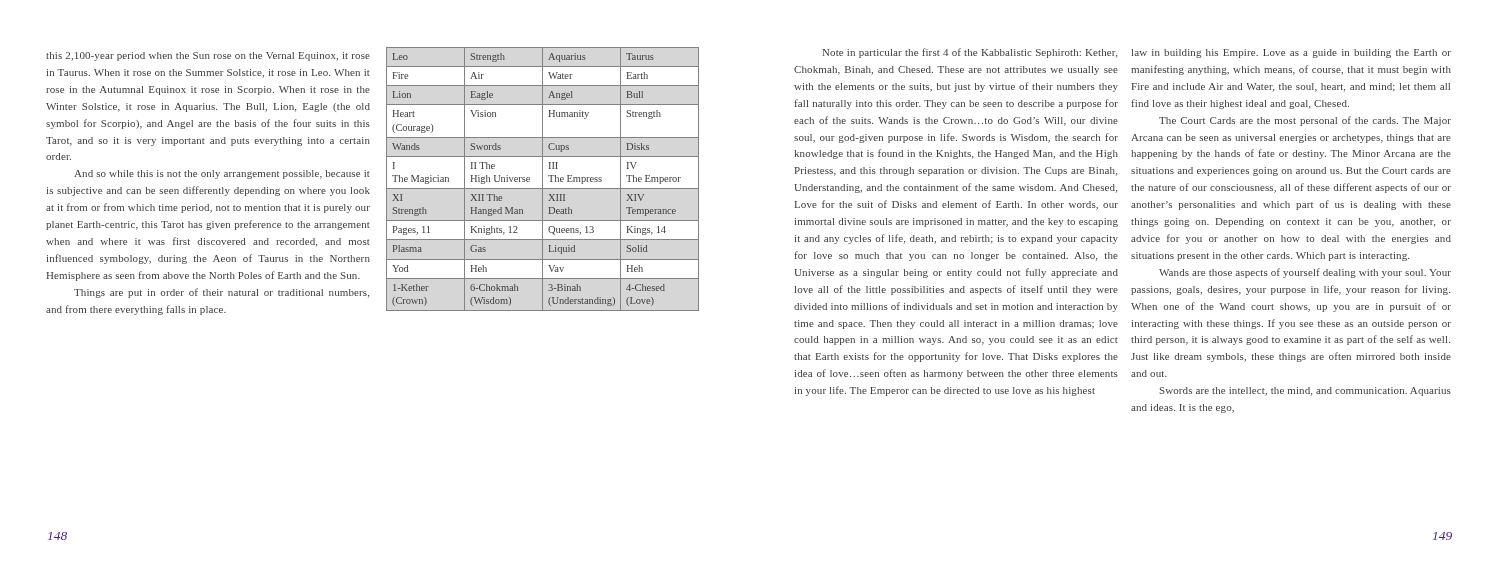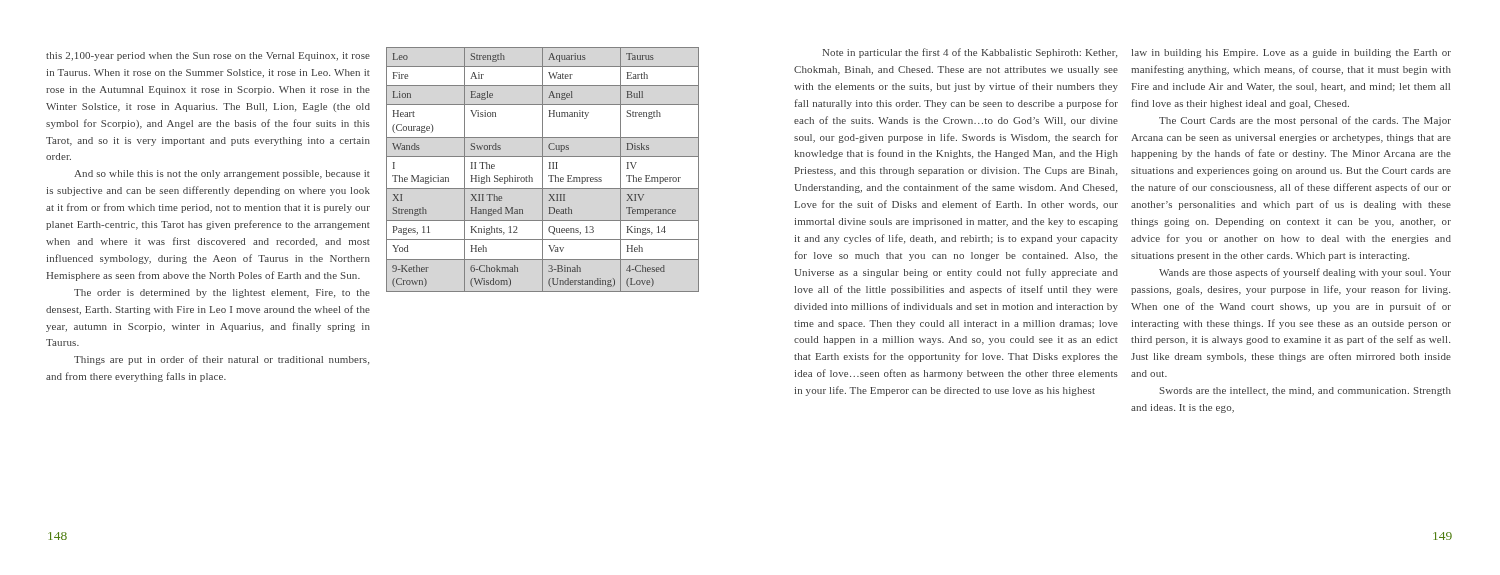--- a/index.html
+++ b/index.html
@@ -38,32 +38,32 @@
     padding: 2px 4px 3px 5px;
     vertical-align: top;
     width: 25%;
     white-space: pre-line;
   }
   tr.shaded td { background: #d6d6d6; }
 
   .pagenum {
     position: absolute;
     font-size: 13.5px;
-    color: #4d7c0f;
+    color: #4c1d95;
+    font-style: italic;
   }
   #pn-148 { left: 47px;   top: 528px; }
   #pn-149 { left: 1432px; top: 528px; }
 </style>
 </head>
 <body>
 
 <div id="col-148" class="text-col">
     <p class="para">this 2,100-year period when the Sun rose on the Vernal Equinox, it rose in Taurus. When it rose on the Summer Solstice, it rose in Leo. When it rose in the Autumnal Equinox it rose in Scorpio. When it rose in the Winter Solstice, it rose in Aquarius. The Bull, Lion, Eagle (the old symbol for Scorpio), and Angel are the basis of the four suits in this Tarot, and so it is very important and puts everything into a certain order.</p>
     <p class="para indent">And so while this is not the only arrangement possible, because it is subjective and can be seen differently depending on where you look at it from or from which time period, not to mention that it is purely our planet Earth-centric, this Tarot has given preference to the arrangement when and where it was first discovered and recorded, and most influenced symbology, during the Aeon of Taurus in the Northern Hemisphere as seen from above the North Poles of Earth and the Sun.</p>
-    <p class="para indent">The order is determined by the lightest element, Fire, to the densest, Earth. Starting with Fire in Leo I move around the wheel of the year, autumn in Scorpio, winter in Aquarius, and finally spring in Taurus.</p>
     <p class="para indent">Things are put in order of their natural or traditional numbers, and from there everything falls in place.</p>
   </div>
 
 <div id="table-wrap">
   <table class="corr">
     <tbody>
         <tr class="shaded">
           <td>Leo</td>
           <td>Strength</td>
           <td>Aquarius</td>
@@ -91,21 +91,21 @@
         <tr class="shaded">
           <td>Wands</td>
           <td>Swords</td>
           <td>Cups</td>
           <td>Disks</td>
         </tr>
         <tr>
           <td>I
 The Magician</td>
           <td>II The
-High Sephiroth</td>
+High Universe</td>
           <td>III
 The Empress</td>
           <td>IV
 The Emperor</td>
         </tr>
         <tr class="shaded">
           <td>XI
 Strength</td>
           <td>XII The
 Hanged Man</td>
@@ -113,46 +113,52 @@
 Death</td>
           <td>XIV
 Temperance</td>
         </tr>
         <tr>
           <td>Pages, 11</td>
           <td>Knights, 12</td>
           <td>Queens, 13</td>
           <td>Kings, 14</td>
         </tr>
+        <tr class="shaded">
+          <td>Plasma</td>
+          <td>Gas</td>
+          <td>Liquid</td>
+          <td>Solid</td>
+        </tr>
         <tr>
           <td>Yod</td>
           <td>Heh</td>
           <td>Vav</td>
           <td>Heh</td>
         </tr>
         <tr class="shaded">
-          <td>9-Kether
+          <td>1-Kether
 (Crown)</td>
           <td>6-Chokmah
 (Wisdom)</td>
           <td>3-Binah
 (Understanding)</td>
           <td>4-Chesed
 (Love)</td>
         </tr>
       </tbody>
   </table>
 </div>
 
 <div id="col-149a" class="text-col">
     <p class="para indent">Note in particular the first 4 of the Kabbalistic Sephiroth: Kether, Chokmah, Binah, and Chesed. These are not attributes we usually see with the elements or the suits, but just by virtue of their numbers they fall naturally into this order. They can be seen to describe a purpose for each of the suits. Wands is the Crown…to do God’s Will, our divine soul, our god-given purpose in life. Swords is Wisdom, the search for knowledge that is found in the Knights, the Hanged Man, and the High Priestess, and this through separation or division. The Cups are Binah, Understanding, and the containment of the same wisdom. And Chesed, Love for the suit of Disks and element of Earth. In other words, our immortal divine souls are imprisoned in matter, and the key to escaping it and any cycles of life, death, and rebirth; is to expand your capacity for love so much that you can no longer be contained. Also, the Universe as a singular being or entity could not fully appreciate and love all of the little possibilities and aspects of itself until they were divided into millions of individuals and set in motion and interaction by time and space. Then they could all interact in a million dramas; love could happen in a million ways. And so, you could see it as an edict that Earth exists for the opportunity for love. That Disks explores the idea of love…seen often as harmony between the other three elements in your life. The Emperor can be directed to use love as his highest</p>
   </div>
 
 <div id="col-149b" class="text-col">
     <p class="para">law in building his Empire. Love as a guide in building the Earth or manifesting anything, which means, of course, that it must begin with Fire and include Air and Water, the soul, heart, and mind; let them all find love as their highest ideal and goal, Chesed.</p>
     <p class="para indent">The Court Cards are the most personal of the cards. The Major Arcana can be seen as universal energies or archetypes, things that are happening by the hands of fate or destiny. The Minor Arcana are the situations and experiences going on around us. But the Court cards are the nature of our consciousness, all of these different aspects of our or another’s personalities and which part of us is dealing with these things going on. Depending on context it can be you, another, or advice for you or another on how to deal with the energies and situations present in the other cards. Which part is interacting.</p>
     <p class="para indent">Wands are those aspects of yourself dealing with your soul. Your passions, goals, desires, your purpose in life, your reason for living. When one of the Wand court shows, up you are in pursuit of or interacting with these things. If you see these as an outside person or third person, it is always good to examine it as part of the self as well. Just like dream symbols, these things are often mirrored both inside and out.</p>
-    <p class="para indent">Swords are the intellect, the mind, and communication. Strength and ideas. It is the ego,</p>
+    <p class="para indent">Swords are the intellect, the mind, and communication. Aquarius and ideas. It is the ego,</p>
   </div>
 
 <div id="pn-148" class="pagenum">148</div>
 
 <div id="pn-149" class="pagenum">149</div>
 
 </body></html>

